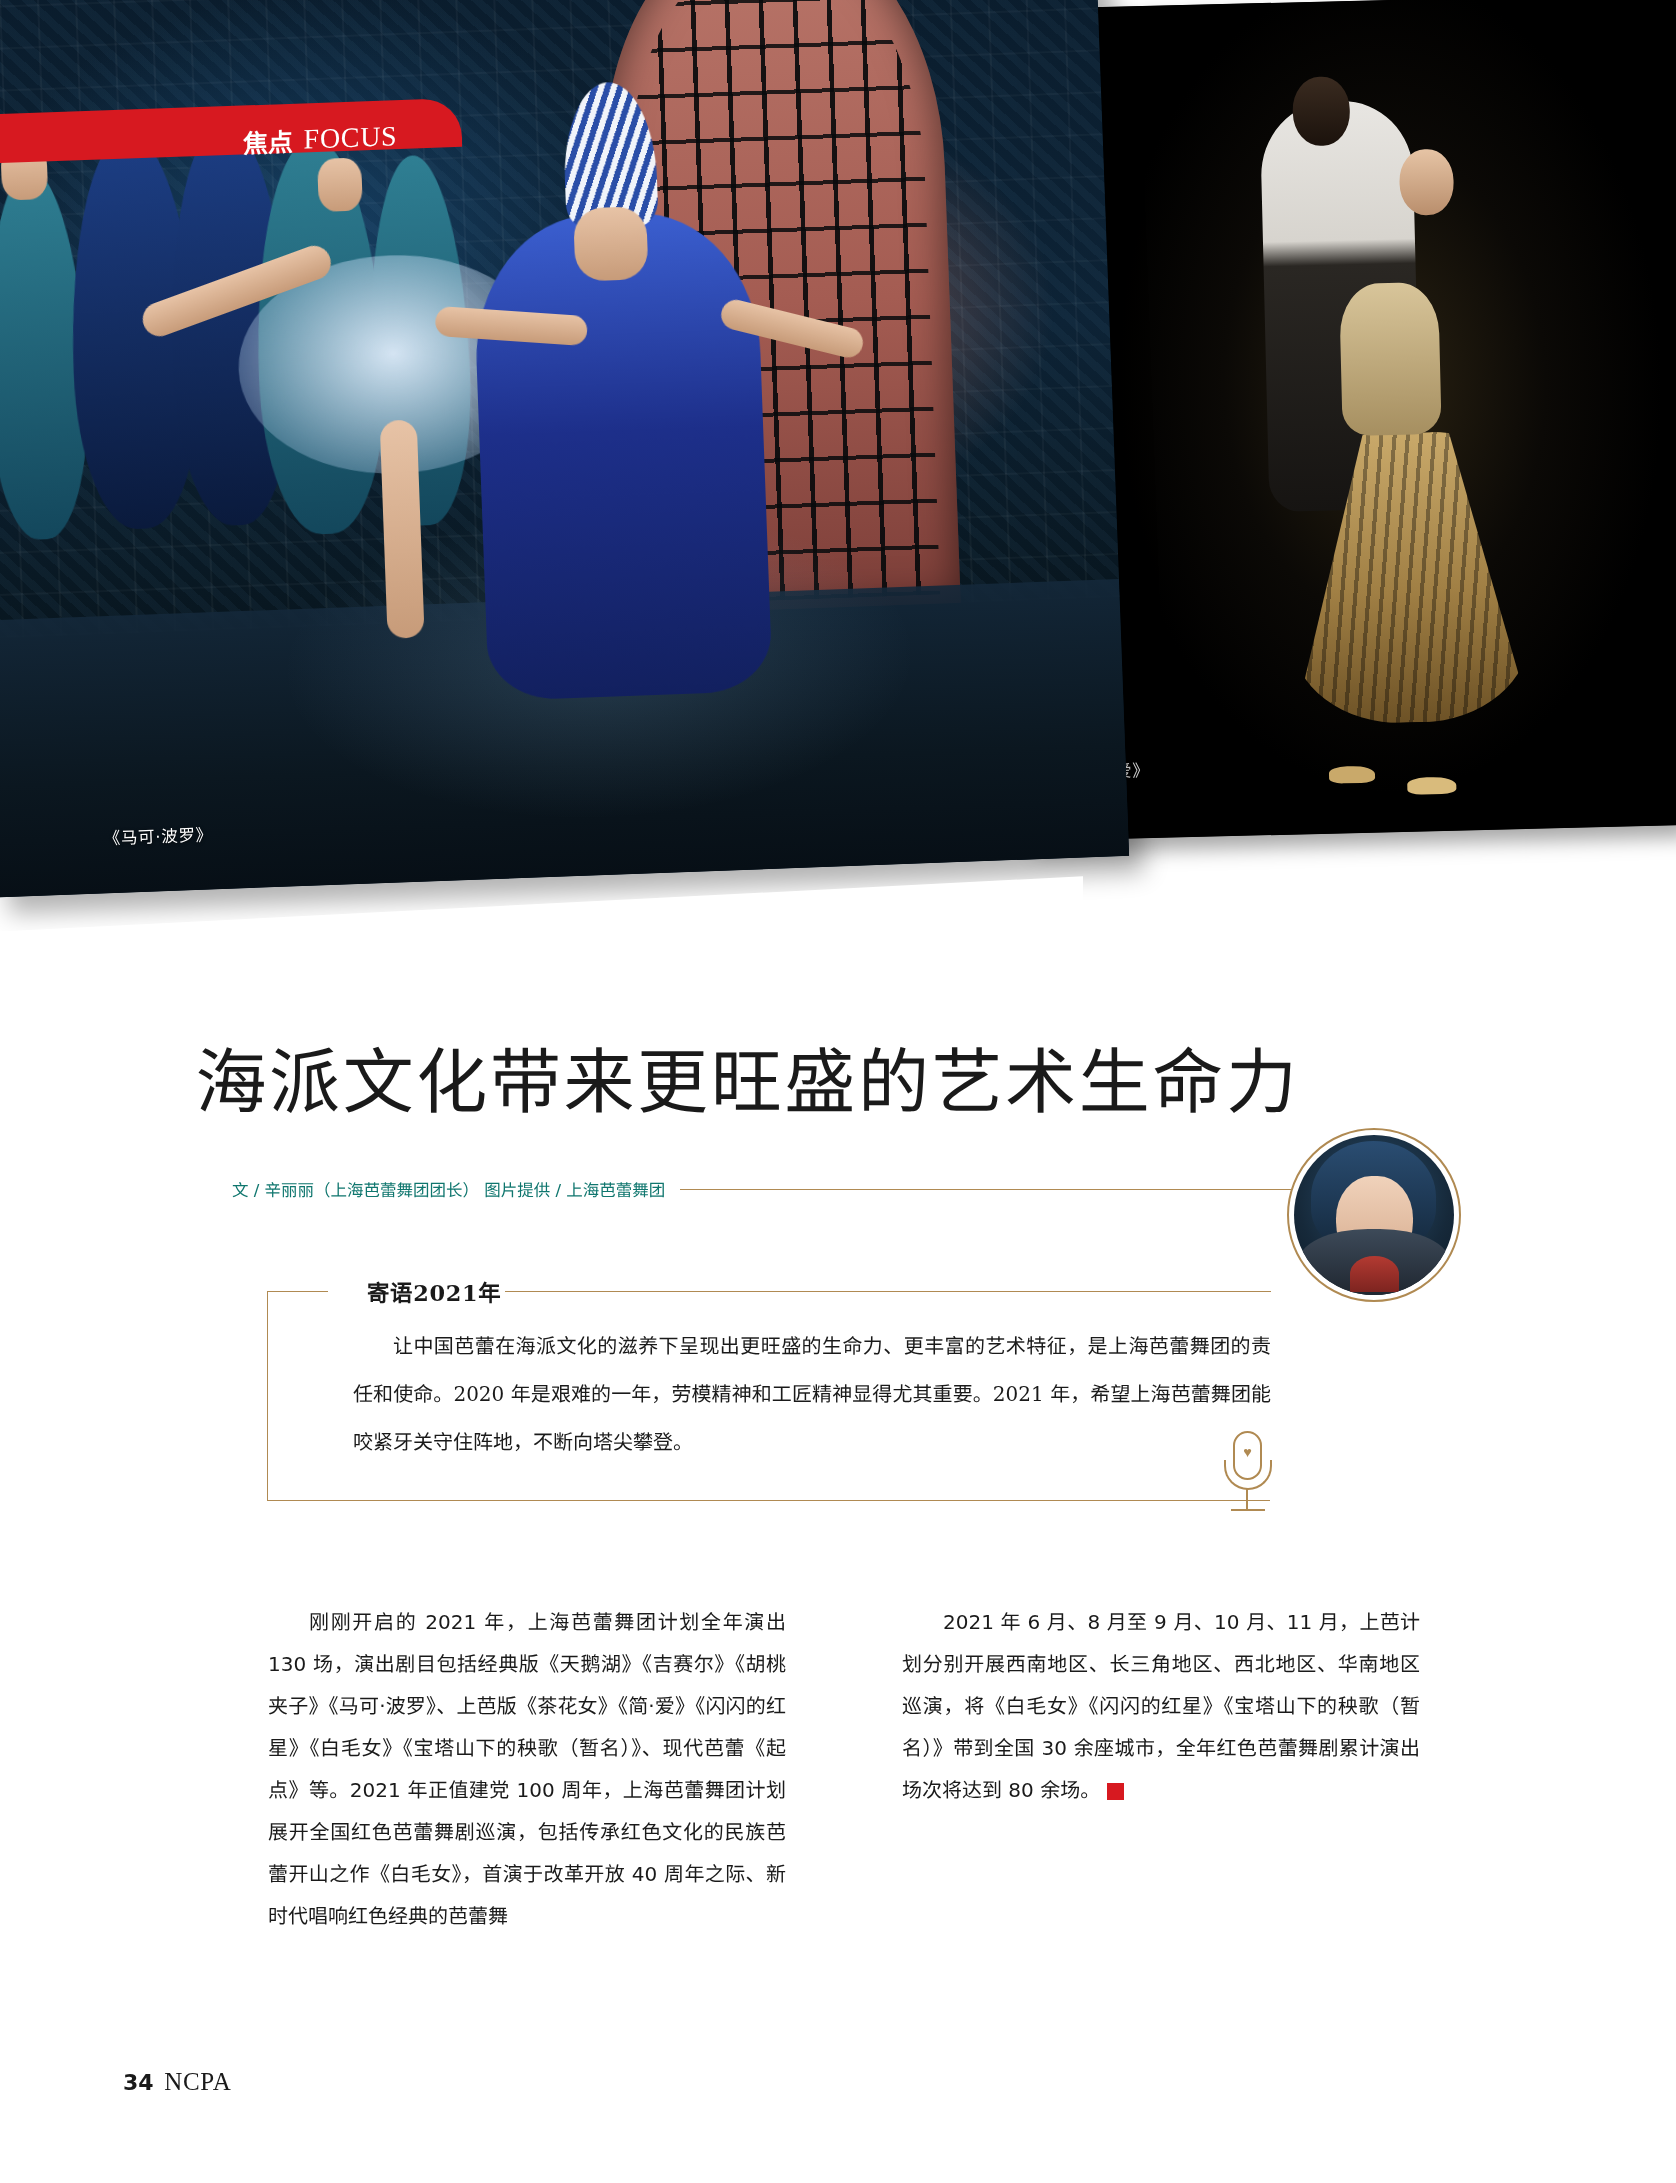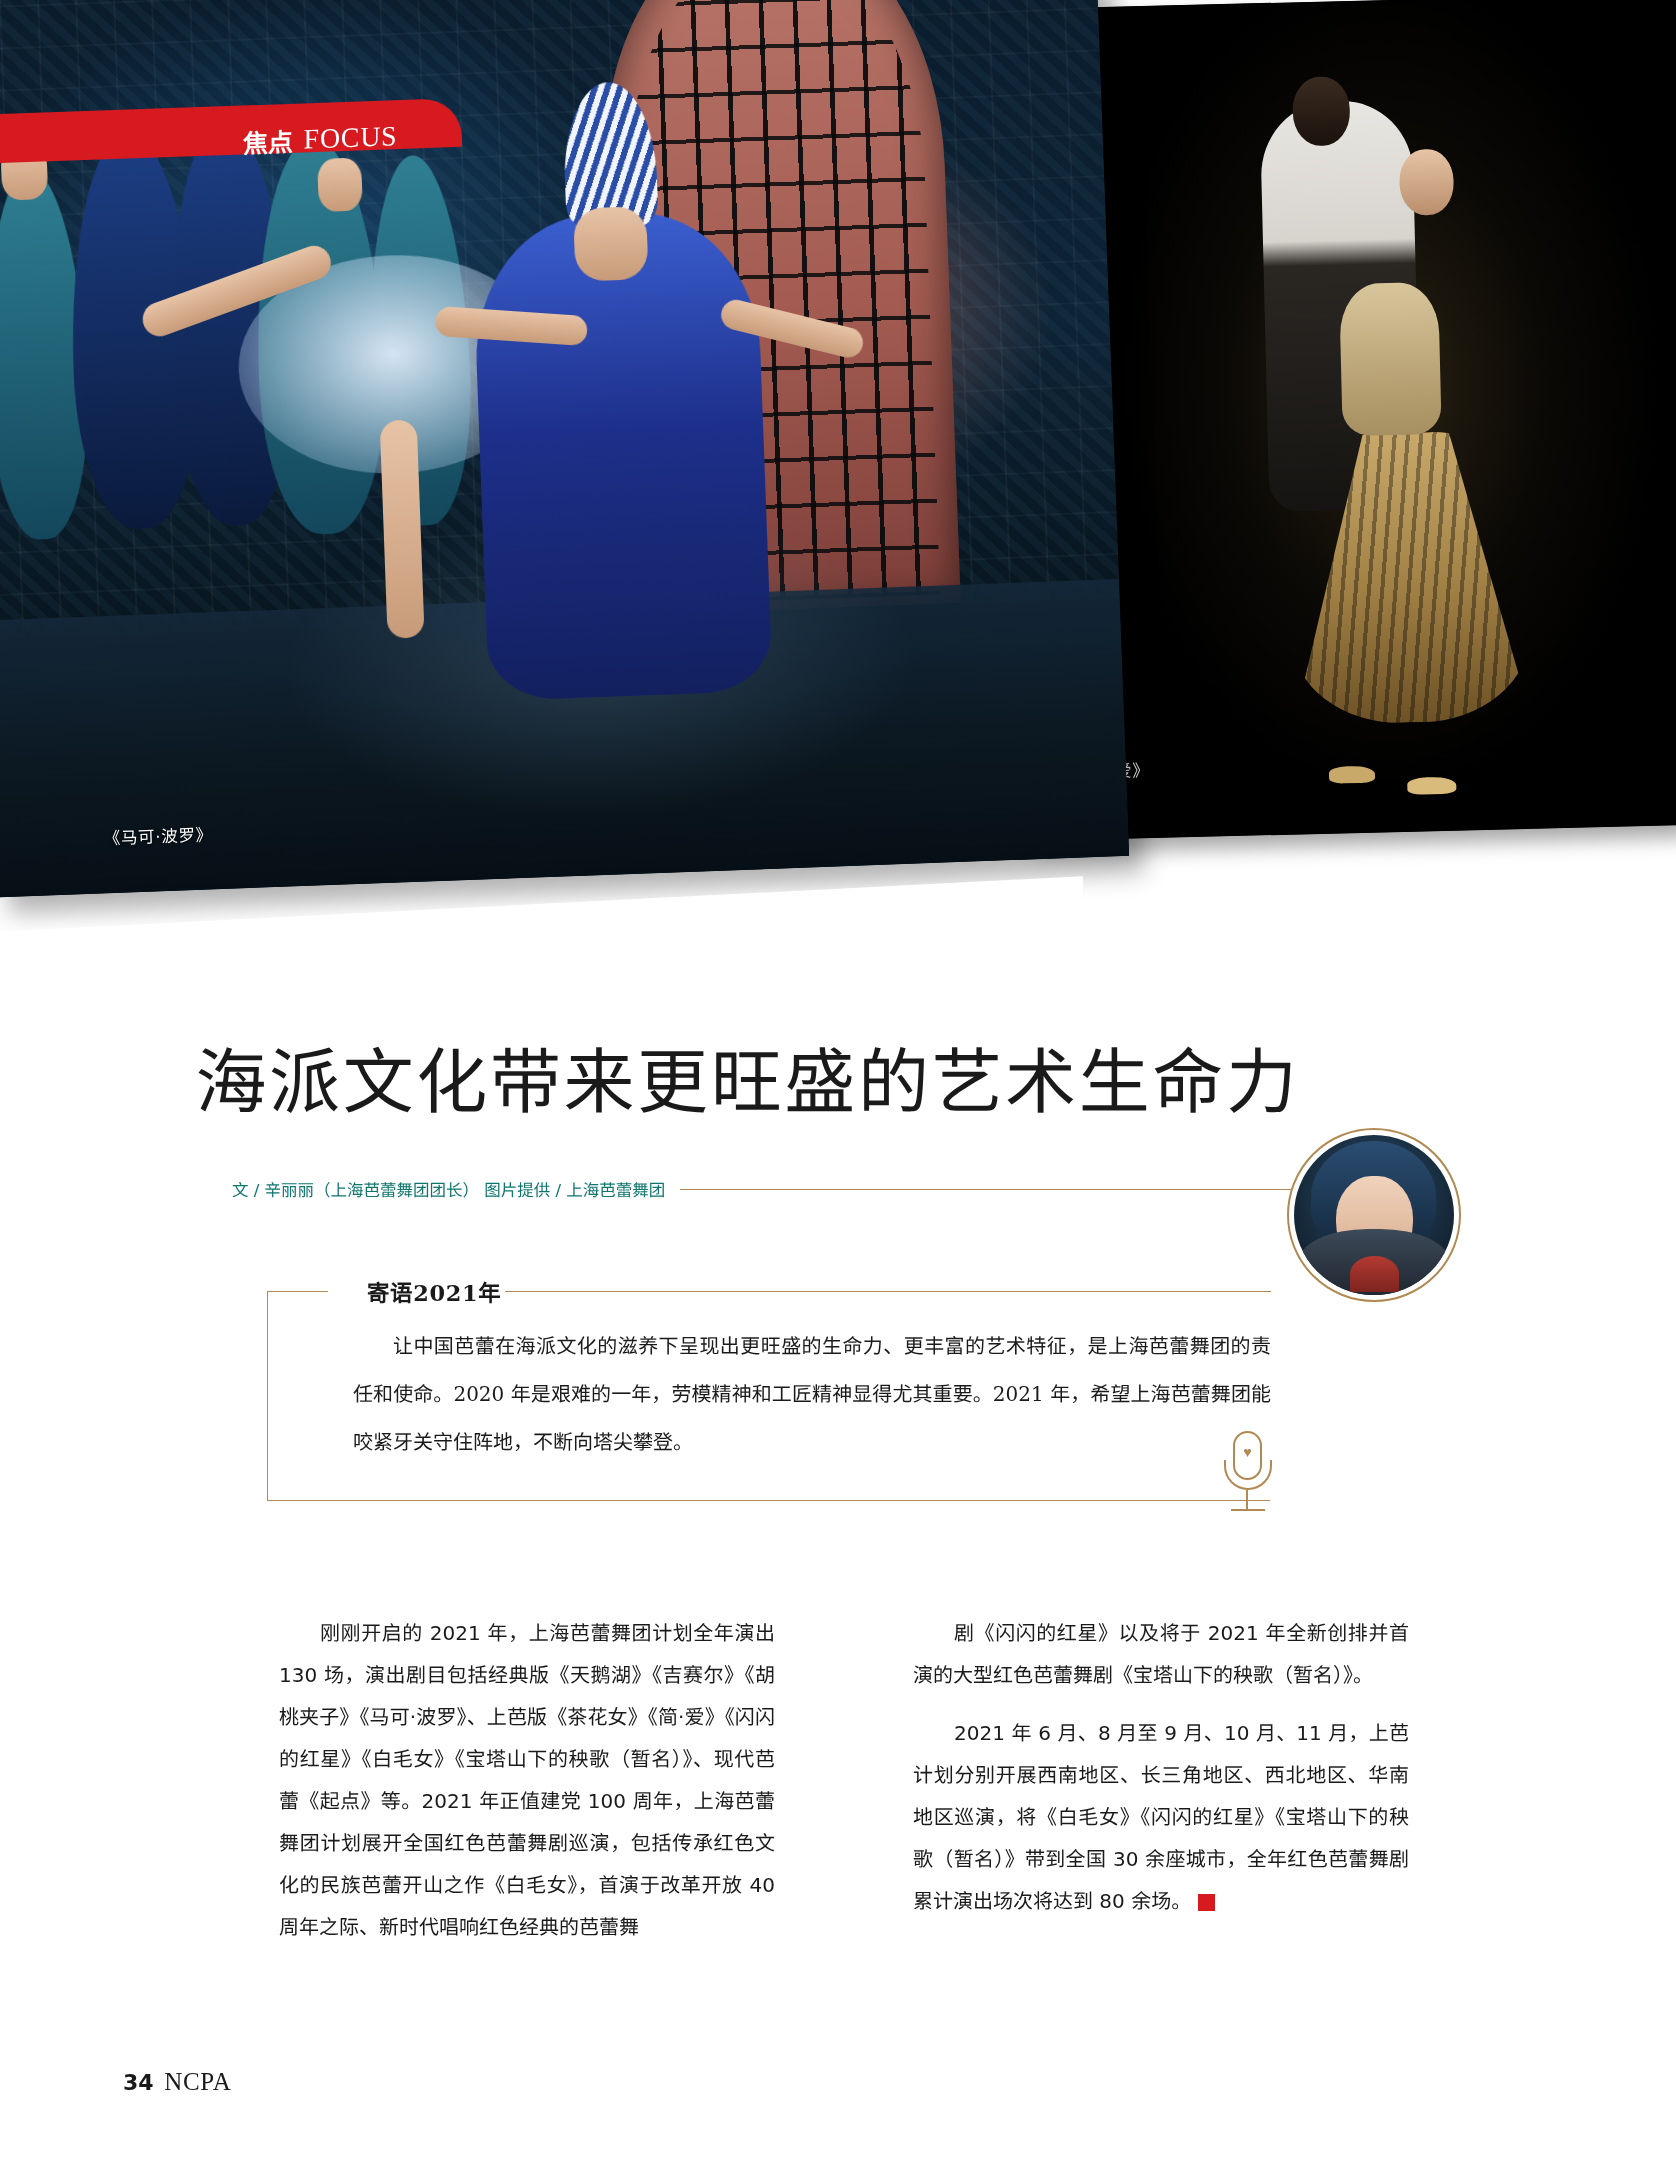--- a/index.html
+++ b/index.html
@@ -425,21 +425,21 @@
   }
   .col {
     width: 528px;
     font-family: "DejaVu Sans", "Liberation Sans", sans-serif;
     font-size: 20px;
     line-height: 42px;
     color: #1a1a1a;
     text-align: justify;
   }
   .col p {
-    margin: 16px;
+    margin: 5px;
     text-indent: 41px;
   }
   .endmark {
     display: inline-block;
     width: 17px;
     height: 17px;
     background: #d71920;
     color: #ffffff;
     font-size: 8.6px;
     line-height: 17px;
@@ -558,21 +558,20 @@
     <div class="stem"></div>
     <div class="base"></div>
   </div>
 </div>
 
 <div class="cols">
   <div class="col">
     <p>刚刚开启的 2021 年，上海芭蕾舞团计划全年演出 130 场，演出剧目包括经典版《天鹅湖》《吉赛尔》《胡桃夹子》《马可·波罗》、上芭版《茶花女》《简·爱》《闪闪的红星》《白毛女》《宝塔山下的秧歌（暂名）》、现代芭蕾《起点》等。2021 年正值建党 100 周年，上海芭蕾舞团计划展开全国红色芭蕾舞剧巡演，包括传承红色文化的民族芭蕾开山之作《白毛女》，首演于改革开放 40 周年之际、新时代唱响红色经典的芭蕾舞</p>
   </div>
   <div class="col">
-    <p>剧《闪闪的红星》以及将于 2021 年全新创排并首演的大型红色芭蕾舞剧《宝塔山下的秧歌（暂名）》。</p>
     <p><span>2021 年 6 月、8 月至 9 月、10 月、11 月，上芭计划分别开展西南地区、长三角地区、西北地区、华南地区巡演，将《白毛女》《闪闪的红星》《宝塔山下的秧歌（暂名）》带到全国 30 余座城市，全年红色芭蕾舞剧累计演出场次将达到 80 余场。</span><span class="endmark">NCPA</span></p>
   </div>
 </div>
 
 <div class="footer">
   <span class="num">34</span><span class="brand">NCPA</span>
 </div>
 
 
 </body></html>

